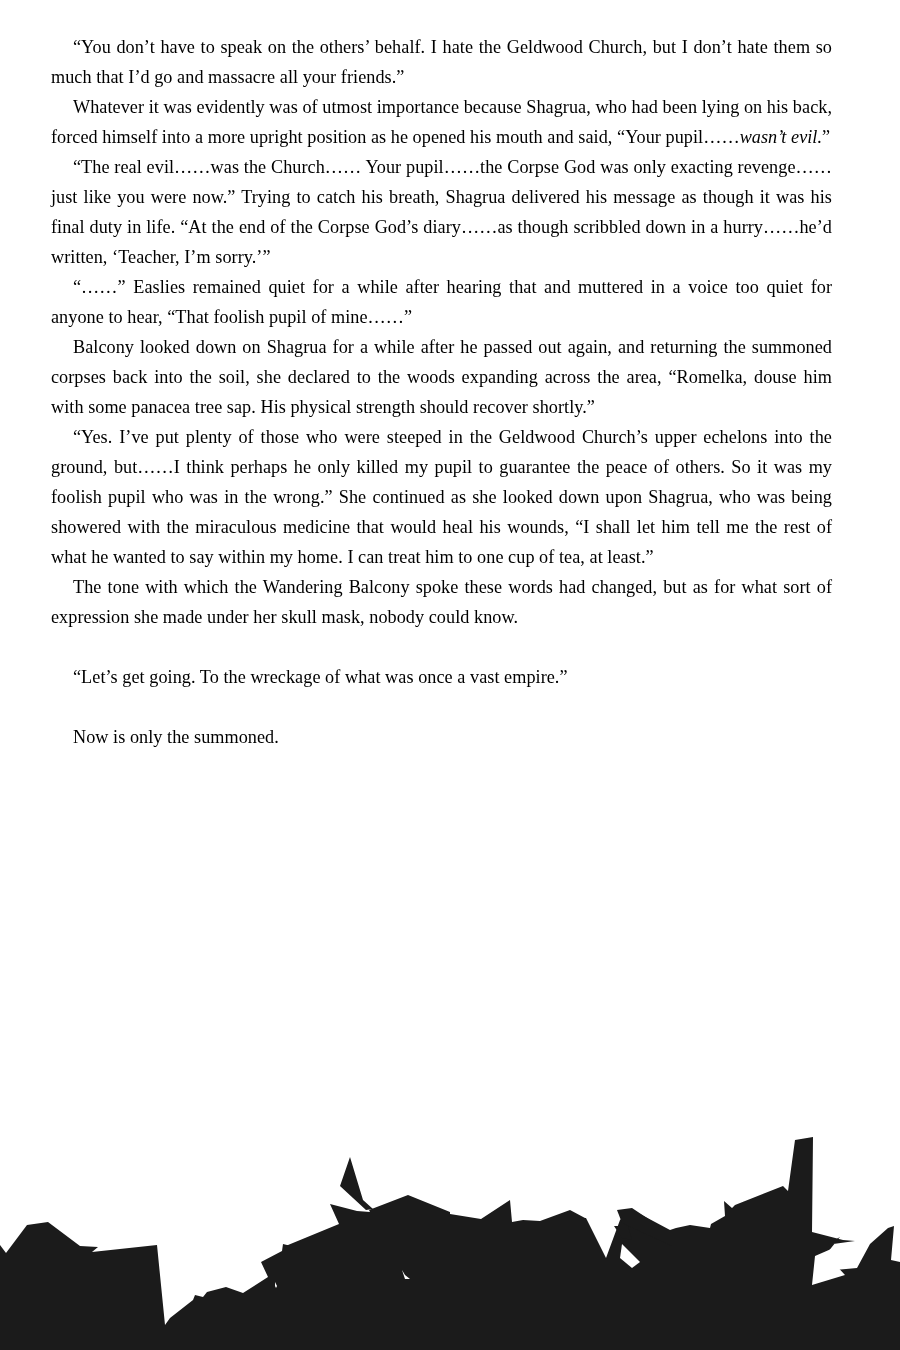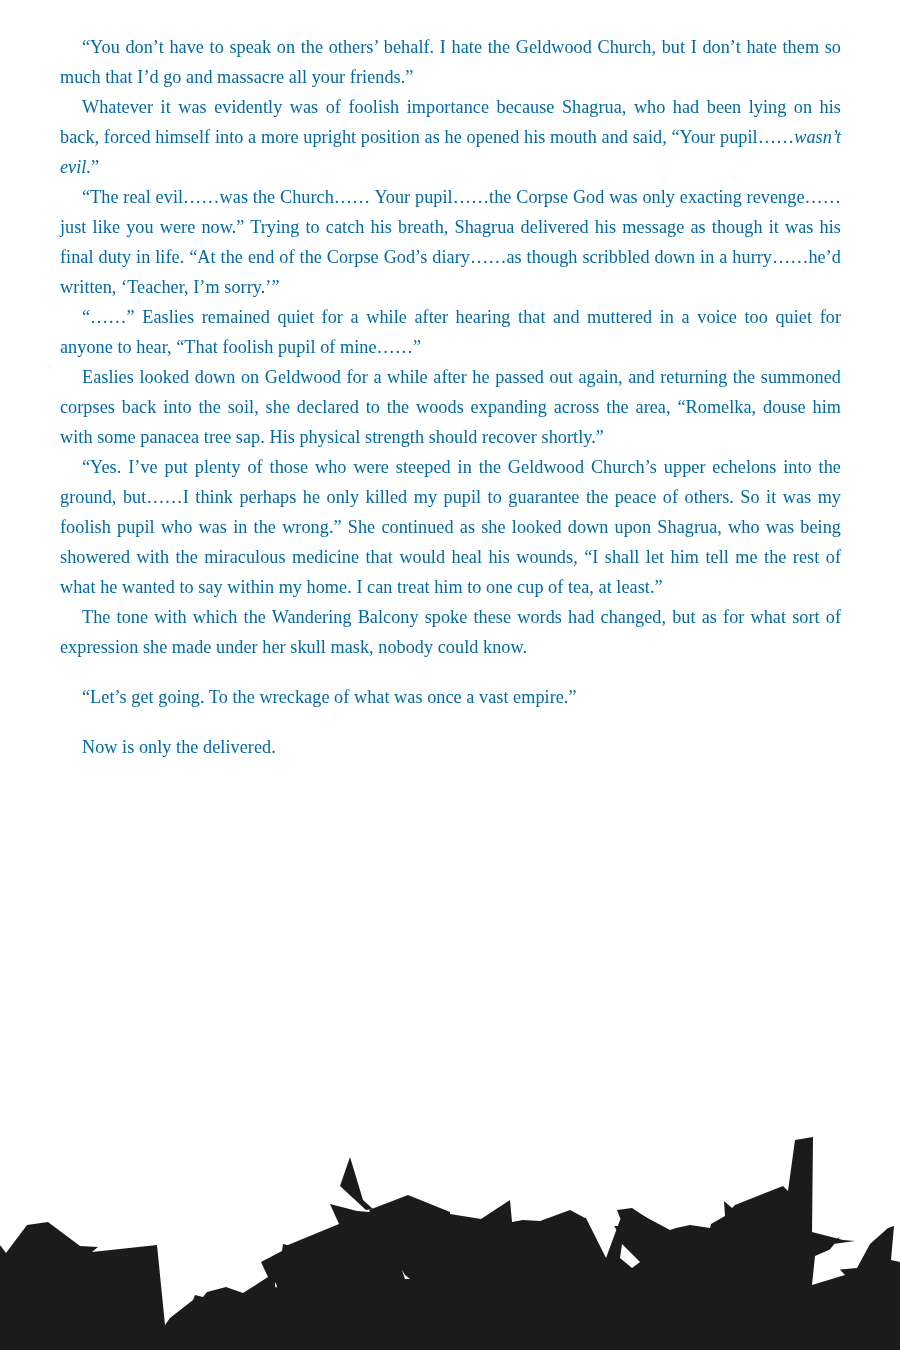--- a/index.html
+++ b/index.html
@@ -8,36 +8,36 @@
       background: #ffffff;
     }
     body {
       width: 900px;
       height: 1350px;
       position: relative;
       overflow: hidden;
     }
     .page {
       position: absolute;
-      left: 60px;
+      left: 51px;
       top: 32px;
       width: 781px;
       font-family: "Liberation Serif", "DejaVu Serif", serif;
       font-size: 18.2px;
       line-height: 30px;
-      color: #0369a1;
+      color: #000000;
       text-align: justify;
       letter-spacing: 0.05px;
     }
     .page p {
       margin: 0;
       text-indent: 22px;
     }
     .page p.gap-before {
-      margin-top: 20px;
+      margin-top: 30px;
     }
     .page em {
     }
     .ruins {
       position: absolute;
       left: 0;
       bottom: 0;
       width: 900px;
       height: 230px;
     }
@@ -45,28 +45,28 @@
       display: block;
       width: 900px;
       height: 230px;
     }
   </style>
 </head>
 <body>
 
 <div class="page">
   <p>“You don’t have to speak on the others’ behalf. I hate the Geldwood Church, but I don’t hate them so much that I’d go and massacre all your friends.”</p>
-  <p><span>Whatever it was evidently was of foolish importance because Shagrua, who had been lying on his back, forced himself into a more upright position as he opened his mouth and said, “Your pupil……</span><em>wasn’t evil.</em><span>”</span></p>
+  <p><span>Whatever it was evidently was of utmost importance because Shagrua, who had been lying on his back, forced himself into a more upright position as he opened his mouth and said, “Your pupil……</span><em>wasn’t evil.</em><span>”</span></p>
   <p>“The real evil……was the Church…… Your pupil……the Corpse God was only exacting revenge……just like you were now.” Trying to catch his breath, Shagrua delivered his message as though it was his final duty in life. “At the end of the Corpse God’s diary……as though scribbled down in a hurry……he’d written, ‘Teacher, I’m sorry.’”</p>
   <p>“……” Easlies remained quiet for a while after hearing that and muttered in a voice too quiet for anyone to hear, “That foolish pupil of mine……”</p>
-  <p>Easlies looked down on Geldwood for a while after he passed out again, and returning the summoned corpses back into the soil, she declared to the woods expanding across the area, “Romelka, douse him with some panacea tree sap. His physical strength should recover shortly.”</p>
+  <p>Balcony looked down on Shagrua for a while after he passed out again, and returning the summoned corpses back into the soil, she declared to the woods expanding across the area, “Romelka, douse him with some panacea tree sap. His physical strength should recover shortly.”</p>
   <p>“Yes. I’ve put plenty of those who were steeped in the Geldwood Church’s upper echelons into the ground, but……I think perhaps he only killed my pupil to guarantee the peace of others. So it was my foolish pupil who was in the wrong.” She continued as she looked down upon Shagrua, who was being showered with the miraculous medicine that would heal his wounds, “I shall let him tell me the rest of what he wanted to say within my home. I can treat him to one cup of tea, at least.”</p>
   <p>The tone with which the Wandering Balcony spoke these words had changed, but as for what sort of expression she made under her skull mask, nobody could know.</p>
   <p class="gap-before">“Let’s get going. To the wreckage of what was once a vast empire.”</p>
-  <p class="gap-before">Now is only the delivered.</p>
+  <p class="gap-before">Now is only the summoned.</p>
 </div>
 
 <div class="ruins">
   <svg viewBox="0 1120 900 230" xmlns="http://www.w3.org/2000/svg">
     <g fill="#1b1b1b">
 
       <path d="
         M0,1350
         L0,1245
         L6,1253

